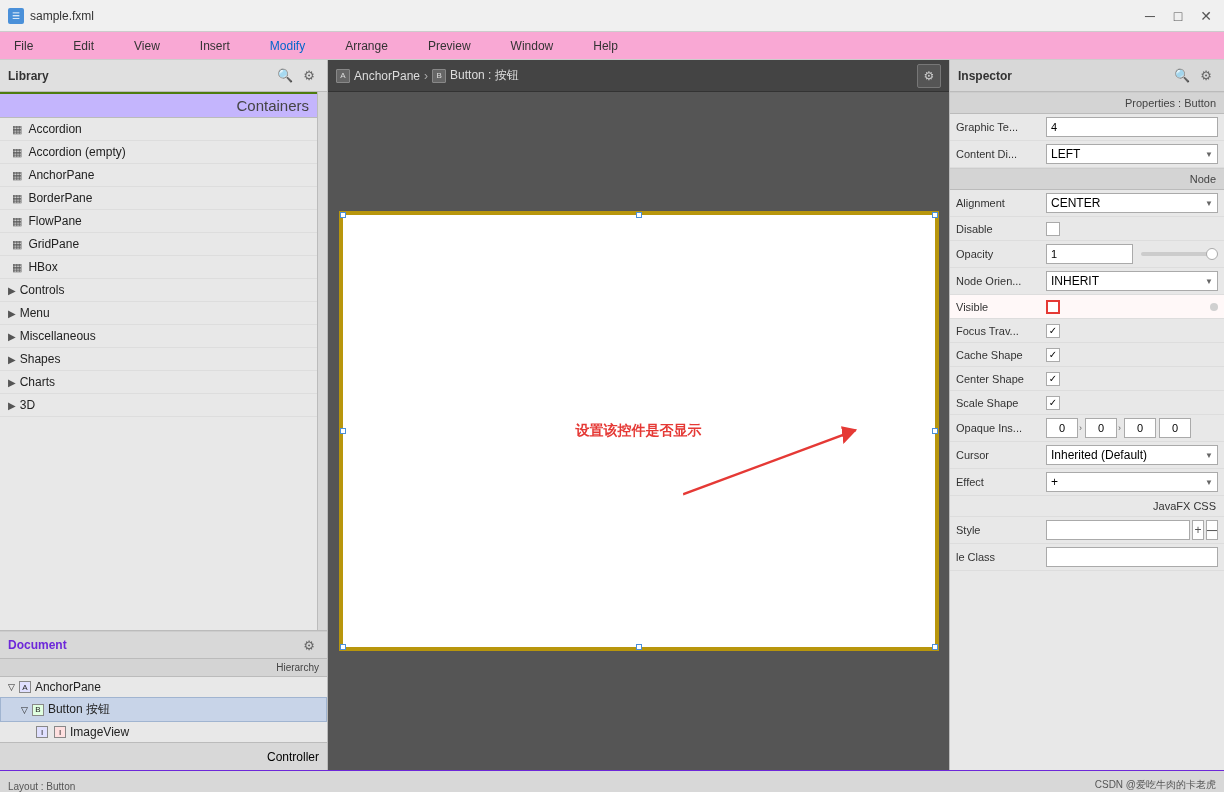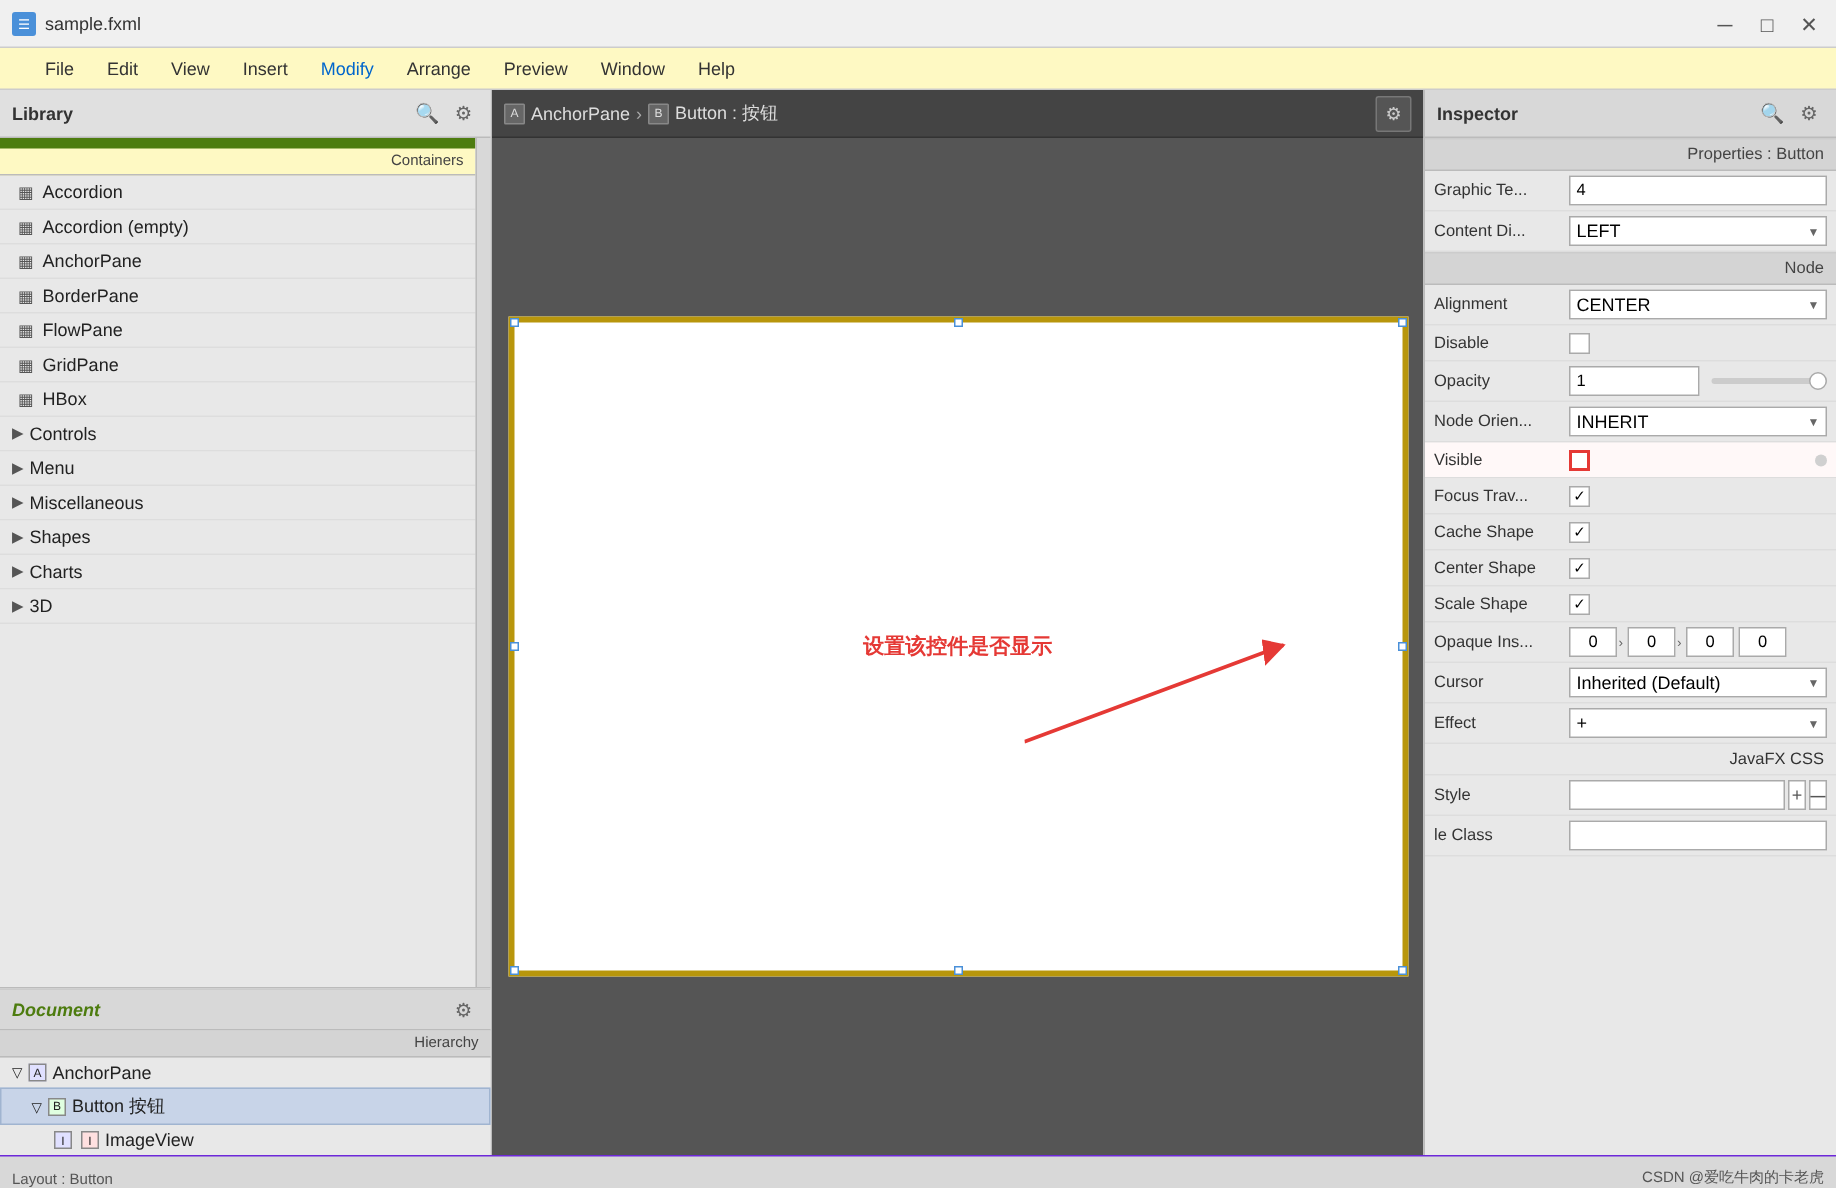--- a/index.html
+++ b/index.html
@@ -17,26 +17,26 @@
     }
     .title-bar-left { display: flex; align-items: center; gap: 6px; }
     .title-bar-icon { width: 16px; height: 16px; background: #4a90d9; border-radius: 2px; display: flex; align-items: center; justify-content: center; color: white; font-size: 9px; }
     .title-text { font-size: 12px; color: #333; }
     .title-bar-controls { display: flex; gap: 8px; }
     .title-btn { width: 20px; height: 20px; display: flex; align-items: center; justify-content: center; cursor: pointer; color: #555; font-size: 14px; }
 
     
     .menu-bar {
       height: 28px;
-      background: #fef9c3;
-      display: flex;
-      align-items: center;
-      padding: 0 20px;
+      background: #f9a8d4;
+      display: flex;
+      align-items: center;
+      padding: 0 4px;
       border-bottom: 1px solid #ccc;
-      gap: 2px;
+      gap: 20px;
     }
     .menu-item { padding: 3px 10px; cursor: pointer; color: #333; border-radius: 3px; }
 
     
     .main-area {
       flex: 1;
       display: flex;
       overflow: hidden;
     }
 
@@ -57,26 +57,26 @@
       display: flex;
       align-items: center;
       padding: 0 8px;
       justify-content: space-between;
     }
     .library-title { font-weight: bold; color: #333; }
     .library-controls { display: flex; gap: 4px; }
     .lib-btn { width: 20px; height: 20px; display: flex; align-items: center; justify-content: center; cursor: pointer; color: #666; font-size: 13px; }
 
     .section-header {
-      background: #fef9c3;
+      background: #c4b5fd;
       padding: 3px 8px;
       color: #444;
-      font-size: 10px;
+      font-size: 15px;
       border-bottom: 1px solid #bbb;
-      border-top: 7px solid #4d7c0f;
+      border-top: 2px solid #4d7c0f;
       text-align: right;
     }
     .lib-item {
       padding: 4px 12px;
       cursor: pointer;
       color: #222;
       display: flex;
       align-items: center;
       gap: 6px;
       border-bottom: 1px solid #ddd;
@@ -110,21 +110,21 @@
     .document-header {
       height: 28px;
       background: #d8d8d8;
       display: flex;
       align-items: center;
       padding: 0 8px;
       justify-content: space-between;
       border-bottom: 1px solid #bbb;
       border-top: 1px solid #ccc;
     }
-    .doc-title { font-weight: bold; color: #4d7c0f; font-style: italic; }
+    .doc-title { font-weight: bold; color: #6d28d9; }
     .hierarchy-header {
       background: #d4d4d4;
       padding: 3px 8px;
       color: #444;
       font-size: 10px;
       border-bottom: 1px solid #bbb;
       text-align: right;
     }
     .hierarchy-list { }
     .hier-item {
@@ -527,20 +527,23 @@
           <span style="font-size:9px;">▽</span>
           <span style="width:12px;height:12px;border:1px solid #888;background:#e0ffe0;display:inline-flex;align-items:center;justify-content:center;font-size:8px;">B</span>
           <span>Button 按钮</span>
         </div>
         <div class="hier-item indent2">
           <span style="width:12px;height:12px;border:1px solid #888;background:#e0e0ff;display:inline-flex;align-items:center;justify-content:center;font-size:8px;">I</span>
           <span style="width:12px;height:12px;border:1px solid #888;background:#ffe0e0;display:inline-flex;align-items:center;justify-content:center;font-size:8px;margin-left:2px;">I</span>
           <span>ImageView</span>
         </div>
       </div>
+      <div class="controller-bar">
+        <span>Controller</span>
+      </div>
     </div>
   </div>
 
   <div class="center-canvas">
 
     <div class="canvas-toolbar">
       <div class="breadcrumb-area">
         <div class="breadcrumb-item">
           <div class="breadcrumb-icon">A</div>
           <span>AnchorPane</span>

